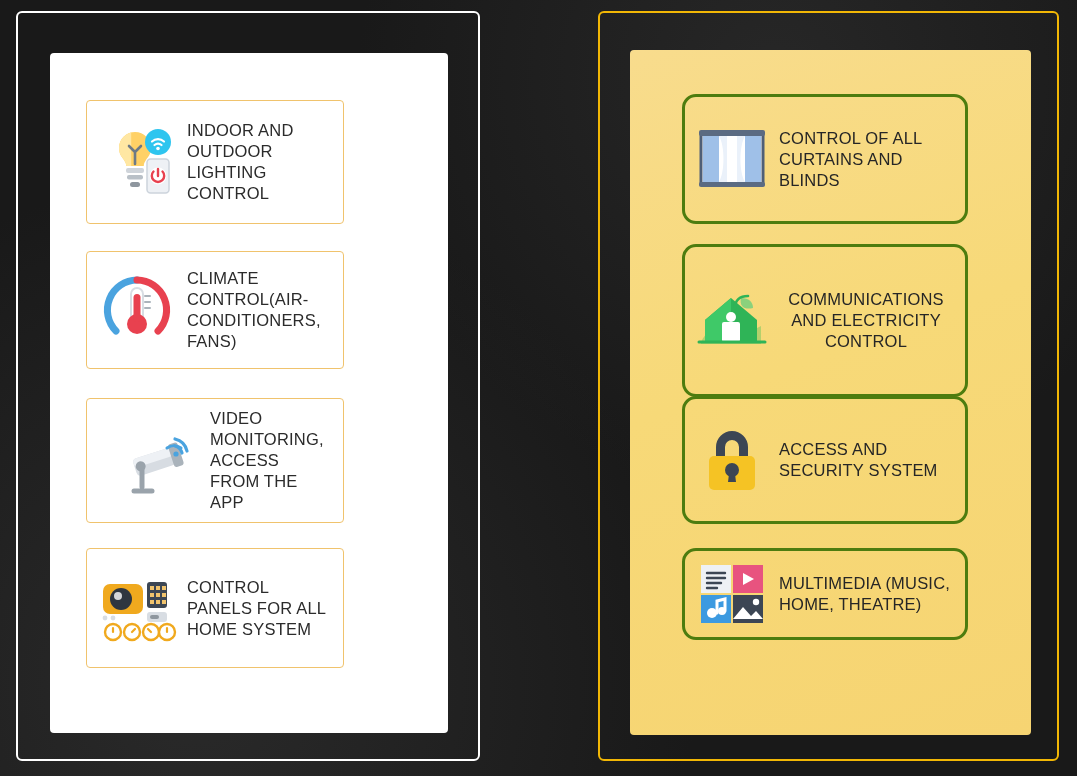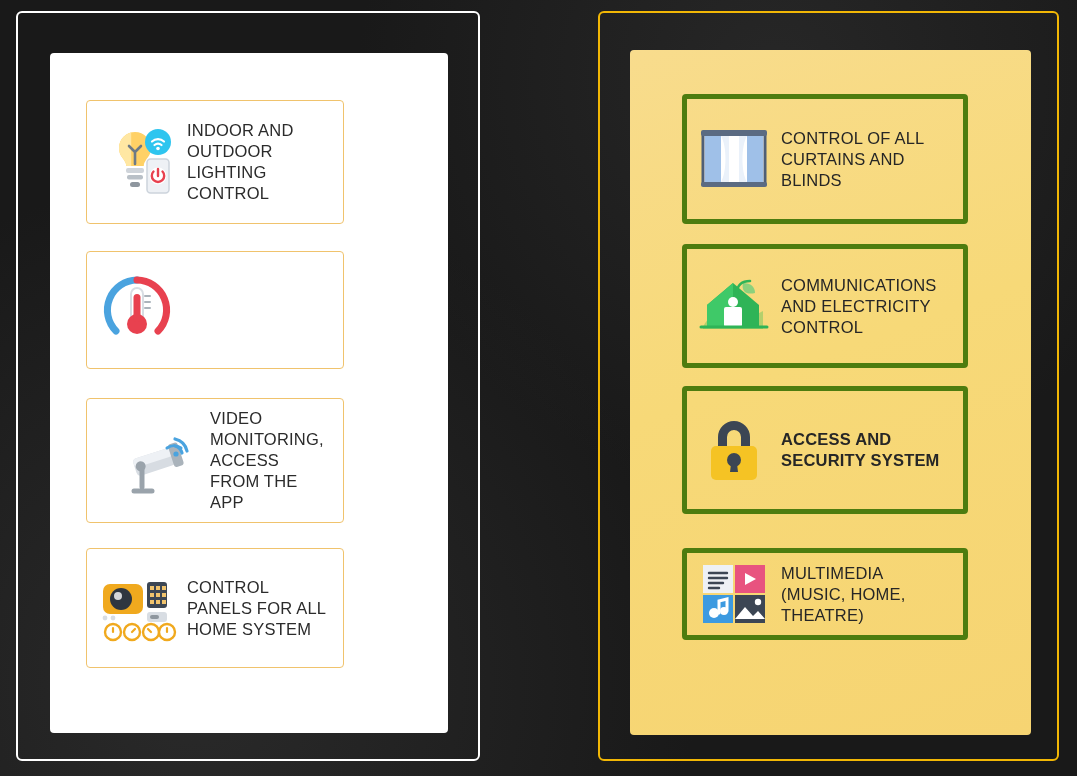--- a/index.html
+++ b/index.html
@@ -74,22 +74,22 @@
   .item-left {
     left: 86px;
     width: 258px;
     border: 1px solid #f0c36d;
     border-radius: 4px;
     background: #ffffff;
   }
   .item-right {
     left: 682px;
     width: 286px;
-    border: 5px solid #4d7c0f;
-    border-radius: 4px;
+    border: 3px solid #4d7c0f;
+    border-radius: 14px;
     background: transparent;
   }
 
   .item-icon {
     flex: 0 0 auto;
     width: 80px;
     height: 80px;
     display: flex;
     align-items: center;
     justify-content: center;
@@ -147,20 +147,21 @@
     <svg viewBox="0 0 80 80" width="80" height="80" aria-hidden="true">
       <path d="M40 10a30 30 0 0 0-21 51" stroke="#4aa3df" stroke-width="7" fill="none" stroke-linecap="round"></path>
       <path d="M40 10a30 30 0 0 1 21 51" stroke="#e8414f" stroke-width="7" fill="none" stroke-linecap="round"></path>
       <path d="M19 61a30 30 0 0 0 42 0" stroke="#e8414f" stroke-width="7" fill="none" stroke-linecap="round" opacity="0"></path>
       <rect x="34" y="18" width="12" height="34" rx="6" fill="#ffffff" stroke="#d8dde3" stroke-width="2"></rect>
       <circle cx="40" cy="54" r="10" fill="#e8414f"></circle>
       <rect x="36.5" y="24" width="7" height="28" rx="3.5" fill="#e8414f"></rect>
       <path d="M48 26h5M48 32h5M48 38h5" stroke="#aab3bb" stroke-width="2" stroke-linecap="round"></path>
     </svg>
   </span>
+  <span class="item-label">CLIMATE CONTROL(AIR-CONDITIONERS, FANS)</span>
 </div>
 
 <div class="item item-left" style="top:398px;height:125px;padding-left:33px;">
   <span class="item-icon">
     <svg viewBox="0 0 80 80" width="80" height="80" aria-hidden="true">
       <g transform="rotate(-18 40 40)">
         <rect x="14" y="30" width="40" height="18" rx="4" fill="#d7dce2"></rect>
         <rect x="14" y="30" width="40" height="9" rx="4" fill="#eef1f5"></rect>
         <rect x="52" y="27" width="10" height="24" rx="3" fill="#aab3bb"></rect>
         <circle cx="20" cy="39" r="5" fill="#9aa3ab"></circle>
@@ -226,37 +227,37 @@
       <rect x="50" y="14" width="16" height="46" fill="#9fc0e8"></rect>
       <path d="M24 14c6 10 6 36 0 46h8V14z" fill="#eaf1fa"></path>
       <path d="M50 14c-6 10-6 36 0 46h-8V14z" fill="#eaf1fa"></path>
       <rect x="34" y="14" width="6" height="46" fill="#ffffff"></rect>
       <rect x="4" y="60" width="66" height="5" rx="2" fill="#5b6b82"></rect>
     </svg>
   </span>
   <span class="item-label">CONTROL OF ALL CURTAINS AND BLINDS</span>
 </div>
 
-<div class="item item-right" style="top:244px;height:124px;">
+<div class="item item-right" style="top:244px;height:153px;text-align:center;">
   <span class="item-icon">
     <svg viewBox="0 0 74 74" width="74" height="74" aria-hidden="true">
       <path d="M6 58c6-14 20-16 30-12 10 4 20 2 30-4v18H6z" fill="#7ec860" opacity=".55"></path>
       <path d="M10 36L36 14l26 22v22H10z" fill="#2fb457"></path>
       <path d="M10 36L36 14v44H10z" fill="#3fc968"></path>
       <rect x="27" y="38" width="18" height="20" rx="2" fill="#ffffff"></rect>
       <circle cx="36" cy="33" r="5" fill="#ffffff"></circle>
       <path d="M46 14c8 0 12 4 12 10-8 2-14-1-12-10z" fill="#8bd17c"></path>
       <path d="M40 24c0-8 5-12 13-12" stroke="#2fb457" stroke-width="2.6" fill="none" stroke-linecap="round"></path>
       <path d="M4 58h66" stroke="#2fb457" stroke-width="3" stroke-linecap="round"></path>
     </svg>
   </span>
   <span class="item-label">COMMUNICATIONS AND ELECTRICITY CONTROL</span>
 </div>
 
-<div class="item item-right" style="top:386px;height:128px;font-weight:bold;">
+<div class="item item-right" style="top:396px;height:128px;">
   <span class="item-icon">
     <svg viewBox="0 0 74 74" width="74" height="74" aria-hidden="true">
       <path d="M21 34V24a16 16 0 0 1 32 0v10h-9V24a7 7 0 0 0-14 0v10z" fill="#3c4654"></path>
       <rect x="14" y="33" width="46" height="34" rx="5" fill="#f5c324"></rect>
       <circle cx="37" cy="47" r="7" fill="#3c4654"></circle>
       <path d="M34.5 47h5l1.5 12h-8z" fill="#3c4654"></path>
     </svg>
   </span>
   <span class="item-label">ACCESS AND SECURITY SYSTEM</span>
 </div>

